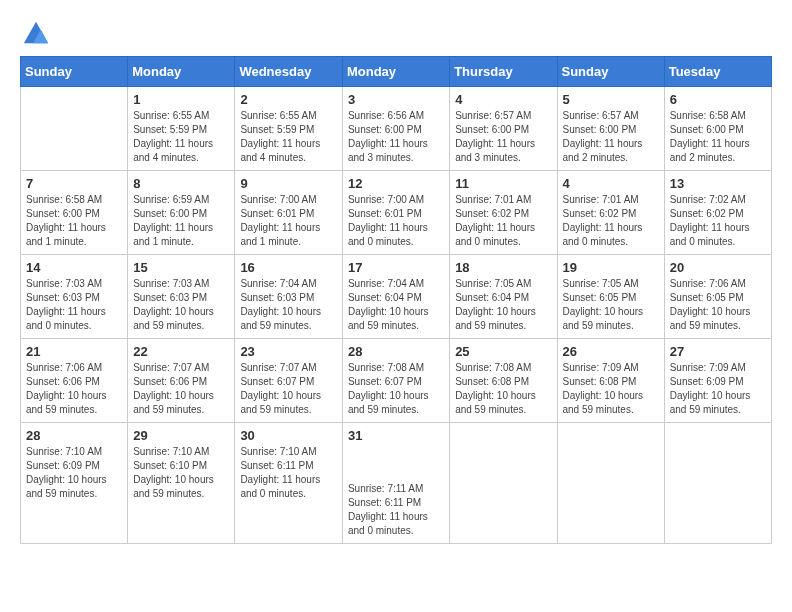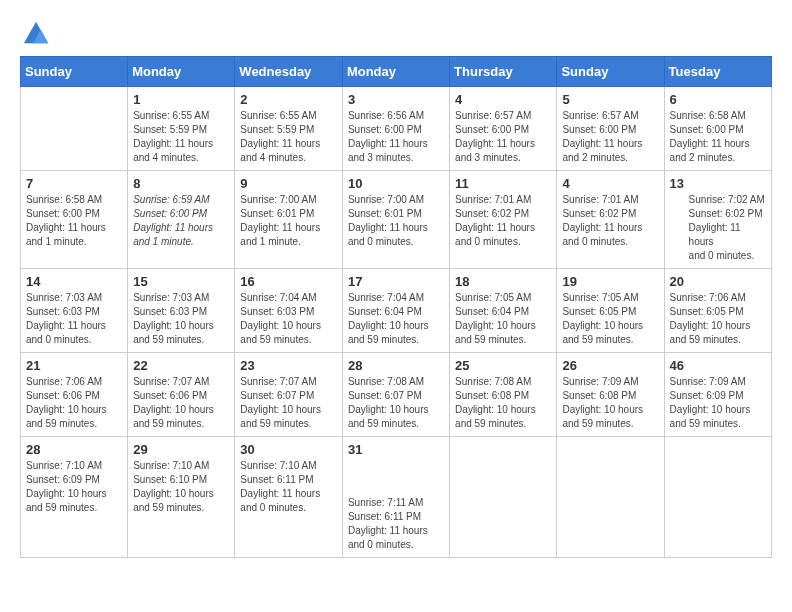--- a/index.html
+++ b/index.html
@@ -178,34 +178,34 @@
       <tr class="week-row">
         <td>
           <span class="day-number">7</span>
           <div class="day-info" style="white-space: pre-line;">Sunrise: 6:58 AM
 Sunset: 6:00 PM
 Daylight: 11 hours
 and 1 minute.</div>
         </td>
         <td>
           <span class="day-number">8</span>
-          <div class="day-info" style="white-space: pre-line; font-style: italic;">Sunrise: 6:59 AM
+          <div class="day-info" style="white-space: pre-line;">Sunrise: 6:59 AM
 Sunset: 6:00 PM
 Daylight: 11 hours
 and 1 minute.</div>
         </td>
         <td>
           <span class="day-number">9</span>
           <div class="day-info" style="white-space: pre-line;">Sunrise: 7:00 AM
 Sunset: 6:01 PM
 Daylight: 11 hours
 and 1 minute.</div>
         </td>
         <td>
-          <span class="day-number">10</span>
+          <span class="day-number">12</span>
           <div class="day-info" style="white-space: pre-line;">Sunrise: 7:00 AM
 Sunset: 6:01 PM
 Daylight: 11 hours
 and 0 minutes.</div>
         </td>
         <td>
           <span class="day-number">11</span>
           <div class="day-info" style="white-space: pre-line;">Sunrise: 7:01 AM
 Sunset: 6:02 PM
 Daylight: 11 hours
@@ -213,21 +213,21 @@
         </td>
         <td>
           <span class="day-number">4</span>
           <div class="day-info" style="white-space: pre-line;">Sunrise: 7:01 AM
 Sunset: 6:02 PM
 Daylight: 11 hours
 and 0 minutes.</div>
         </td>
         <td>
           <span class="day-number">13</span>
-          <div class="day-info" style="white-space: pre-line; margin-left: 19px;">Sunrise: 7:02 AM
+          <div class="day-info" style="white-space: pre-line;">Sunrise: 7:02 AM
 Sunset: 6:02 PM
 Daylight: 11 hours
 and 0 minutes.</div>
         </td>
       </tr>
       <tr class="week-row">
         <td>
           <span class="day-number">14</span>
           <div class="day-info" style="white-space: pre-line;">Sunrise: 7:03 AM
 Sunset: 6:03 PM
@@ -314,21 +314,21 @@
 and 59 minutes.</div>
         </td>
         <td>
           <span class="day-number">26</span>
           <div class="day-info" style="white-space: pre-line;">Sunrise: 7:09 AM
 Sunset: 6:08 PM
 Daylight: 10 hours
 and 59 minutes.</div>
         </td>
         <td>
-          <span class="day-number">46</span>
+          <span class="day-number">27</span>
           <div class="day-info" style="white-space: pre-line;">Sunrise: 7:09 AM
 Sunset: 6:09 PM
 Daylight: 10 hours
 and 59 minutes.</div>
         </td>
       </tr>
       <tr class="week-row">
         <td>
           <span class="day-number">28</span>
           <div class="day-info" style="white-space: pre-line;">Sunrise: 7:10 AM

